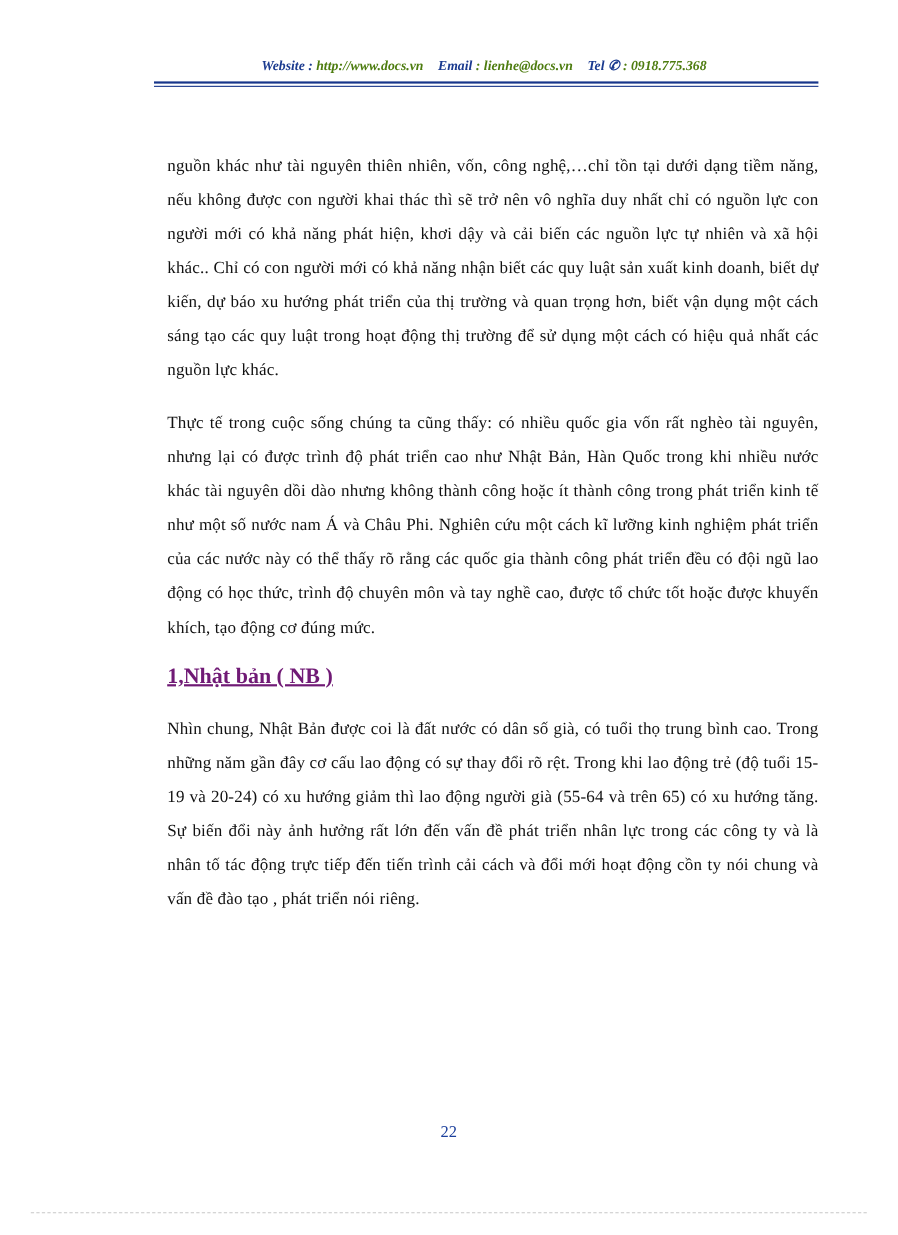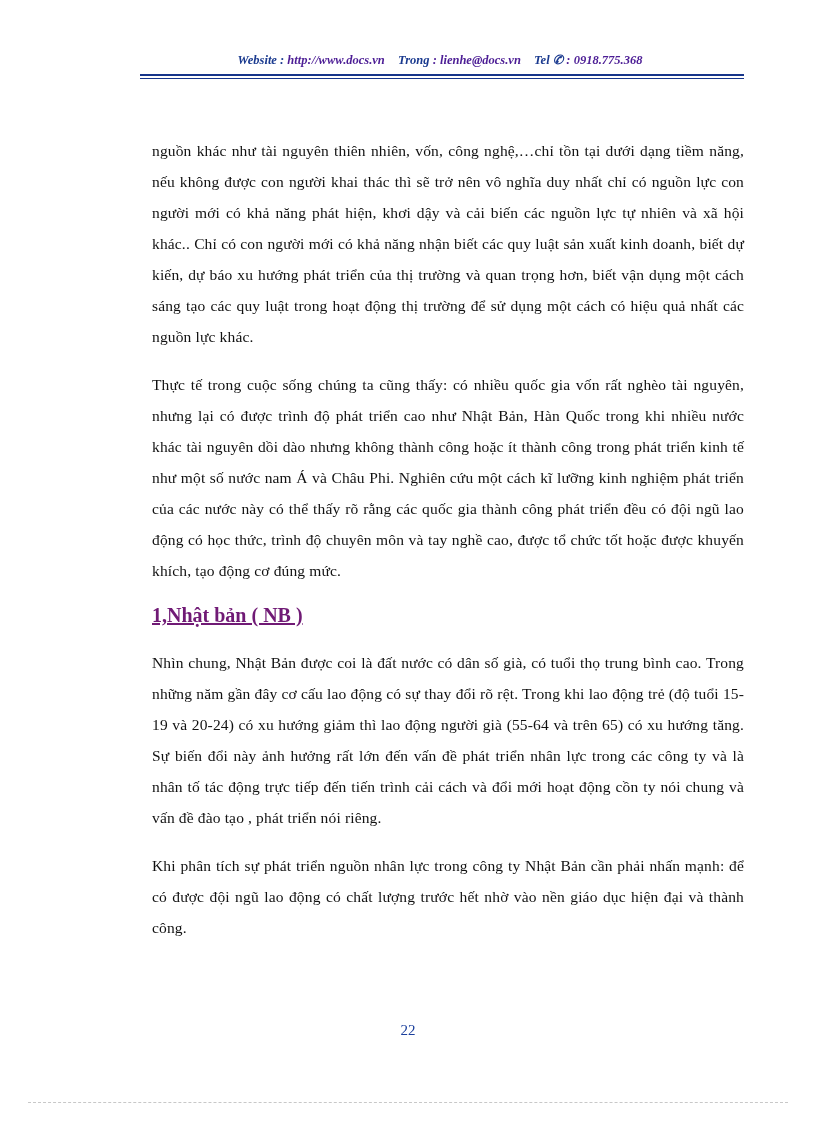--- a/index.html
+++ b/index.html
@@ -30,21 +30,21 @@
     left: 140px;
     width: 600px;
     text-align: center;
     font-family: "Liberation Serif", serif;
     font-style: italic;
     font-weight: bold;
     font-size: 12.5px;
     color: #1a3a8f;
     white-space: nowrap;
   }
-  .header .val { color: #4c1d95; font-weight: bold; }
+  .header .val { color: #4d7c0f; font-weight: bold; }
   .header .sep { display: inline-block; width: 7px; }
   .header-rule {
     position: absolute;
     top: 74px;
     left: 140px;
     width: 604px;
     border-top: 2px solid #17358a;
   }
   .header-rule-2 {
     position: absolute;
@@ -110,34 +110,33 @@
 </style>
 </head>
 <body>
 
 <div class="page">
 
   <div class="header">
     <span>Website :</span>
     <span class="val">http://www.docs.vn</span>
     <span class="sep"></span>
-    <span>Trong</span>
+    <span>Email</span>
     <span class="val">: lienhe@docs.vn</span>
     <span class="sep"></span>
     <span>Tel</span>
     <span>✆</span>
     <span class="val">: 0918.775.368</span>
   </div>
   <div class="header-rule"></div>
   <div class="header-rule-2"></div>
 
   <div class="content">
     <p class="para">nguồn khác như tài nguyên thiên nhiên, vốn, công nghệ,…chỉ tồn tại dưới dạng tiềm năng, nếu không được con người khai thác thì sẽ trở nên vô nghĩa duy nhất chỉ có nguồn lực con người mới có khả năng phát hiện, khơi dậy và cải biến các nguồn lực tự nhiên và xã hội khác.. Chỉ có con người mới có khả năng nhận biết các quy luật sản xuất kinh doanh, biết dự kiến, dự báo xu hướng phát triển của thị trường và quan trọng hơn, biết vận dụng một cách sáng tạo các quy luật trong hoạt động thị trường để sử dụng một cách có hiệu quả nhất các nguồn lực khác.</p>
     <p class="para">Thực tế trong cuộc sống chúng ta cũng thấy: có nhiều quốc gia vốn rất nghèo tài nguyên, nhưng lại có được trình độ phát triển cao như Nhật Bản, Hàn Quốc trong khi nhiều nước khác tài nguyên dồi dào nhưng không thành công hoặc ít thành công trong phát triển kinh tế như một số nước nam Á và Châu Phi. Nghiên cứu một cách kĩ lưỡng kinh nghiệm phát triển của các nước này có thể thấy rõ rằng các quốc gia thành công phát triển đều có đội ngũ lao động có học thức, trình độ chuyên môn và tay nghề cao, được tổ chức tốt hoặc được khuyến khích, tạo động cơ đúng mức.</p>
     <p class="heading-num">1,Nhật bản ( NB )</p>
     <p class="para">Nhìn chung, Nhật Bản được coi là đất nước có dân số già, có tuổi thọ trung bình cao. Trong những năm gần đây cơ cấu lao động có sự thay đổi rõ rệt. Trong khi lao động trẻ (độ tuổi 15-19 và 20-24) có xu hướng giảm thì lao động người già (55-64 và trên 65) có xu hướng tăng. Sự biến đổi này ảnh hưởng rất lớn đến vấn đề phát triển nhân lực trong các công ty và là nhân tố tác động trực tiếp đến tiến trình cải cách và đổi mới hoạt động cồn ty nói chung và vấn đề đào tạo , phát triển nói riêng.</p>
-    <p class="para">Khi phân tích sự phát triển nguồn nhân lực trong công ty Nhật Bản cần phải nhấn mạnh: để có được đội ngũ lao động có chất lượng trước hết nhờ vào nền giáo dục hiện đại và thành công.</p>
   </div>
 
   <div class="page-number">22</div>
   <div class="footer-rule"></div>
 
 </div>
 
 </body></html>

